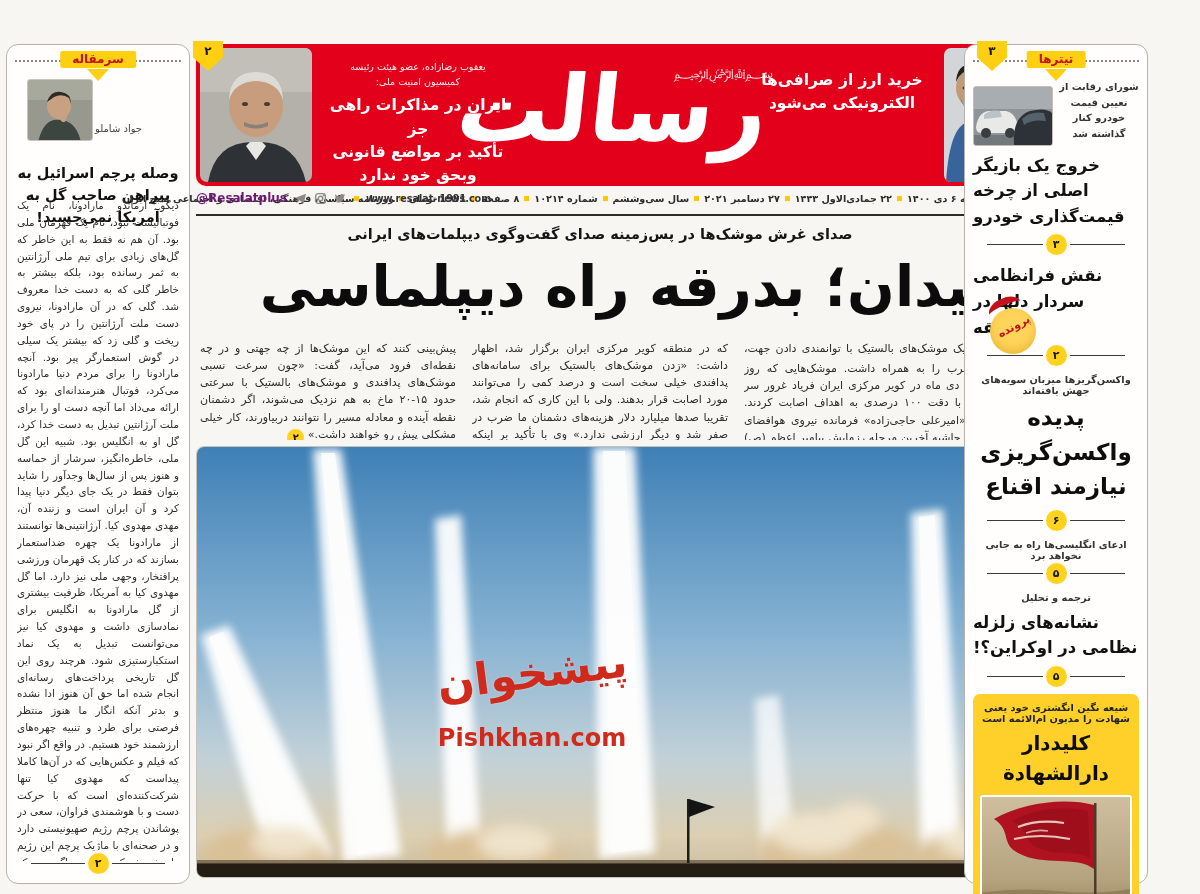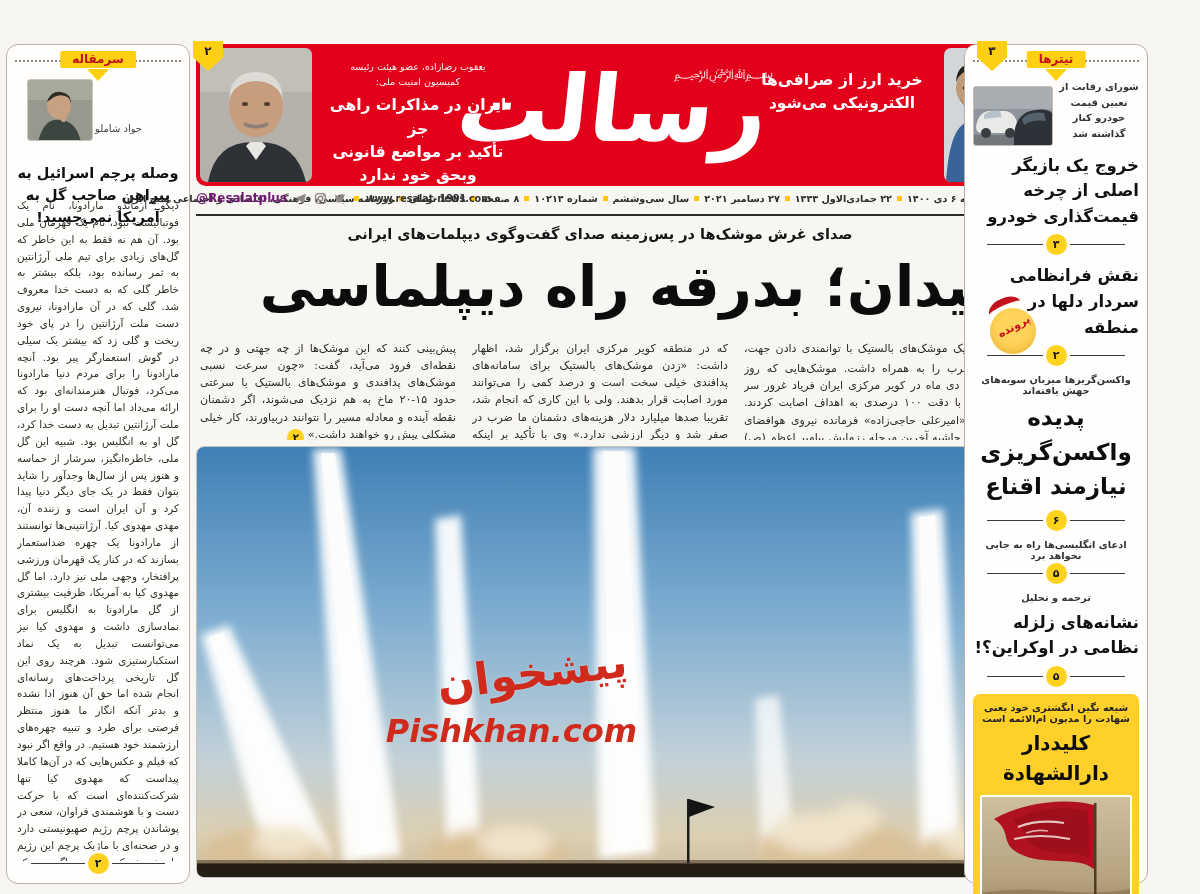--- a/index.html
+++ b/index.html
@@ -65,29 +65,29 @@
   .lead-bullet { display:inline-flex; width:17px; height:17px; border-radius:50%; background:#ffc60a; color:#fff;
                  font-weight:bold; font-size:11px; align-items:center; justify-content:center; margin-left:4px; vertical-align:-3px; }
   .lead-endref { display:inline-flex; width:17px; height:17px; border-radius:50%; background:#ffd21e; color:#111;
                  font-weight:bold; font-size:10px; align-items:center; justify-content:center; vertical-align:-3px; }
 
   
   .mainphoto { position:absolute; left:196px; top:446px; width:808px; height:432px; border-radius:8px; overflow:hidden;
                border:1px solid #c8c3ba; }
   .watermark { position:absolute; left:230px; top:195px; width:210px; text-align:center; color:#cf2a1c; z-index:3; }
   .wm-fa { font-size:44px; font-weight:bold; transform:rotate(-7deg); line-height:1.4; text-shadow:0 0 2px rgba(255,255,255,.5); }
-  .wm-en { font-size:32px; font-weight:bold; margin-top:8px;font-style:italic; }
+  .wm-en { font-size:24px; font-weight:bold; margin-top:20px; }
 
   
   .sb { left:964px; top:44px; width:184px; height:840px; }
   .sb-inner { position:absolute; top:30px; left:8px; right:8px; }
   .sb-row1 { display:flex; gap:6px; align-items:flex-end; margin-top:4px; }
   .sb-car { width:80px; height:60px; border-radius:3px; overflow:hidden; flex:0 0 auto; border:1px solid #c2beb6; }
   .sb-kick-sm { font-size:9.8px; font-weight:bold; color:#333; line-height:1.6; text-align:center; padding-bottom:4px; }
-  .sb-title { font-size:16.5px; font-weight:bold; color:#111; text-align:right; line-height:1.55; margin:7px 0 5px; }
+  .sb-title { font-size:16.5px; font-weight:bold; color:#111; text-align:left; line-height:1.55; margin:7px 0 5px; }
   .sb-title-big { font-size:23px; font-weight:800; color:#0d0d0d; text-align:center; line-height:1.5; margin:4px 0 6px; }
   .sb-kick { font-size:9.8px; font-weight:bold; color:#333; text-align:center; margin-top:7px; }
   .sb-box { background:#ffd02a; border-radius:7px; padding:8px 7px 9px; margin-top:6px; }
   .sb-box .sb-kick { margin-top:0; color:#222; }
   .sb-box-title { font-size:20px; font-weight:700; color:#0d0d0d; text-align:center; line-height:1.5; margin:4px 0 7px; }
   .sb-flag { width:100%; height:122px; border-radius:3px; overflow:hidden; border:2px solid #fff; }
   .parvandeh { position:absolute; left:988px; top:298px; width:54px; height:56px; z-index:6; }
   .parvandeh .circ { position:absolute; left:2px; top:10px; width:46px; height:46px; border-radius:50%; background:#ffd45a;
                      box-shadow:inset 0 -4px 8px rgba(200,140,0,.35); }
   .parvandeh .swoosh { position:absolute; left:0px; top:0px; width:34px; height:20px; border-radius:50% 50% 0 0;

